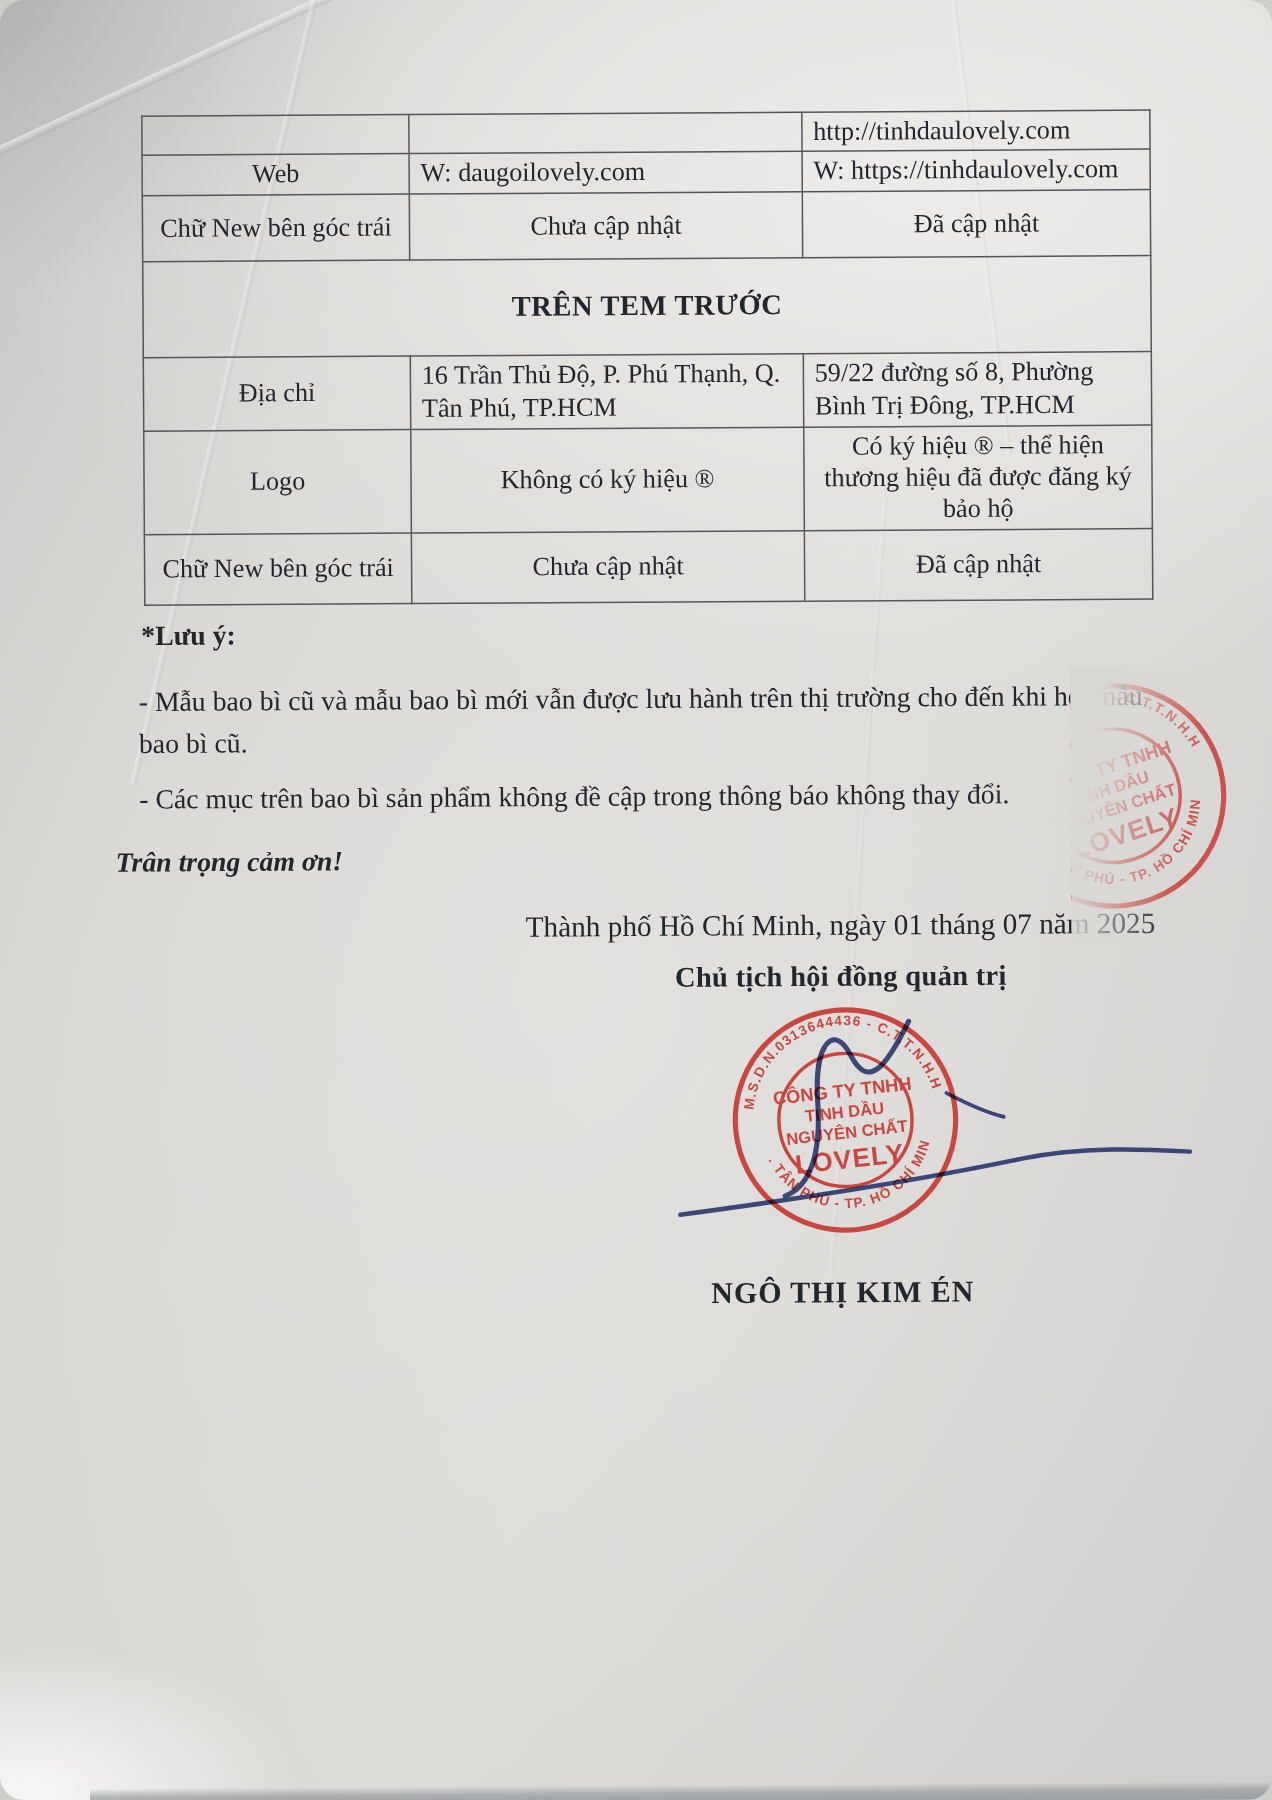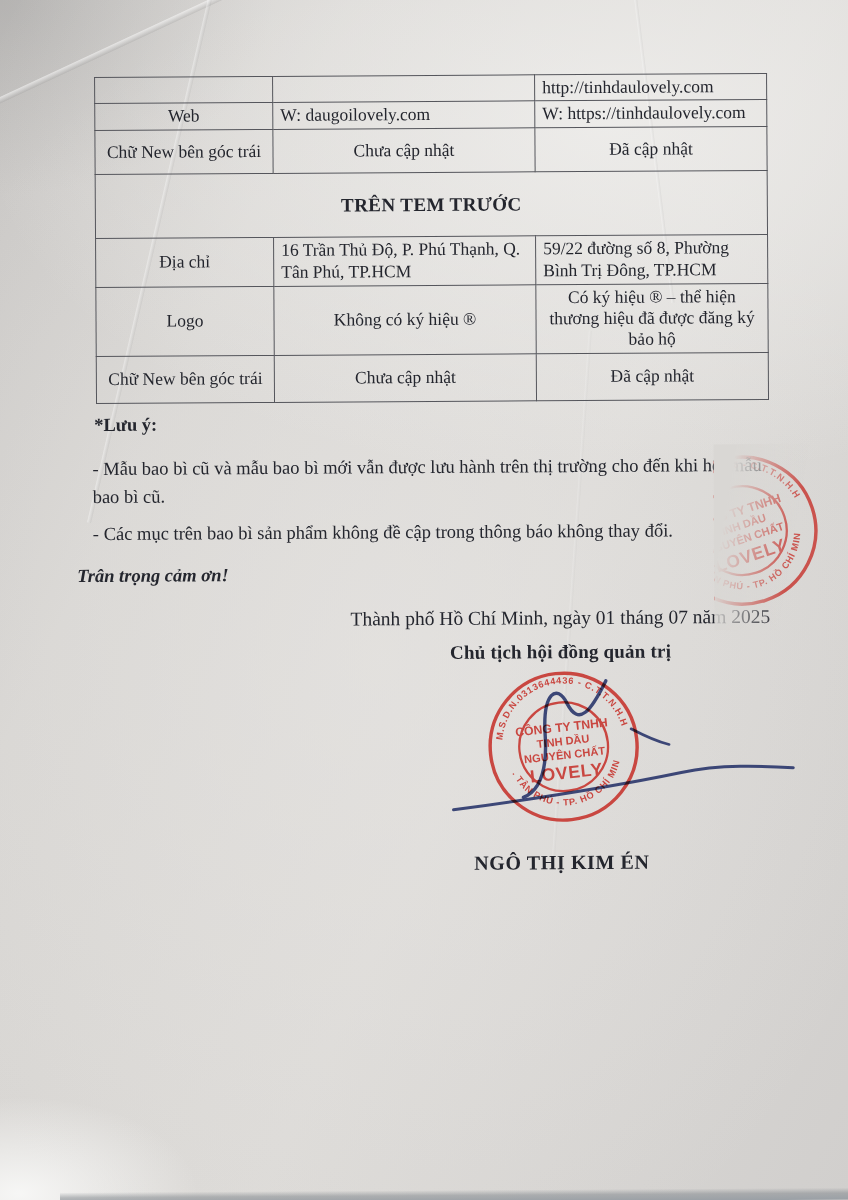--- a/index.html
+++ b/index.html
@@ -10,20 +10,21 @@
   }
   .page{
     position:relative;width:848px;height:1200px;overflow:hidden;
     background-color:#d8d6d3;
     background-image:
       radial-gradient(ellipse 900px 520px at 72% 10%, rgba(240,239,237,.85), rgba(240,239,237,0) 70%),
       radial-gradient(ellipse 720px 900px at 45% 55%, rgba(233,231,229,.55), rgba(233,231,229,0) 75%),
       radial-gradient(ellipse 420px 300px at 0% 0%, rgba(150,149,148,.38), rgba(150,149,148,0) 65%),
       linear-gradient(115deg,#c8c6c4 0%, #d7d5d2 25%, #dcdad7 58%, #d1cfcd 100%);
     color:#24262e;
+    border-radius:16px;
   }
   
   .crease{position:absolute;pointer-events:none;}
   .crease-a{left:-60px;top:46px;width:340px;height:6px;transform:rotate(-25deg);
     background:linear-gradient(to bottom, rgba(255,255,255,.55), rgba(130,130,130,.22));border-radius:3px;}
   .crease-b{left:150px;top:-30px;width:4px;height:560px;transform:rotate(13deg);
     background:linear-gradient(to right, rgba(255,255,255,.42), rgba(140,140,140,.16));}
   .crease-c{left:652px;top:-16px;width:3px;height:320px;transform:rotate(-7deg);
     background:linear-gradient(to right, rgba(255,255,255,.35), rgba(150,150,150,.14));}
   .crease-d{left:570px;top:330px;width:3px;height:540px;transform:rotate(4deg);

